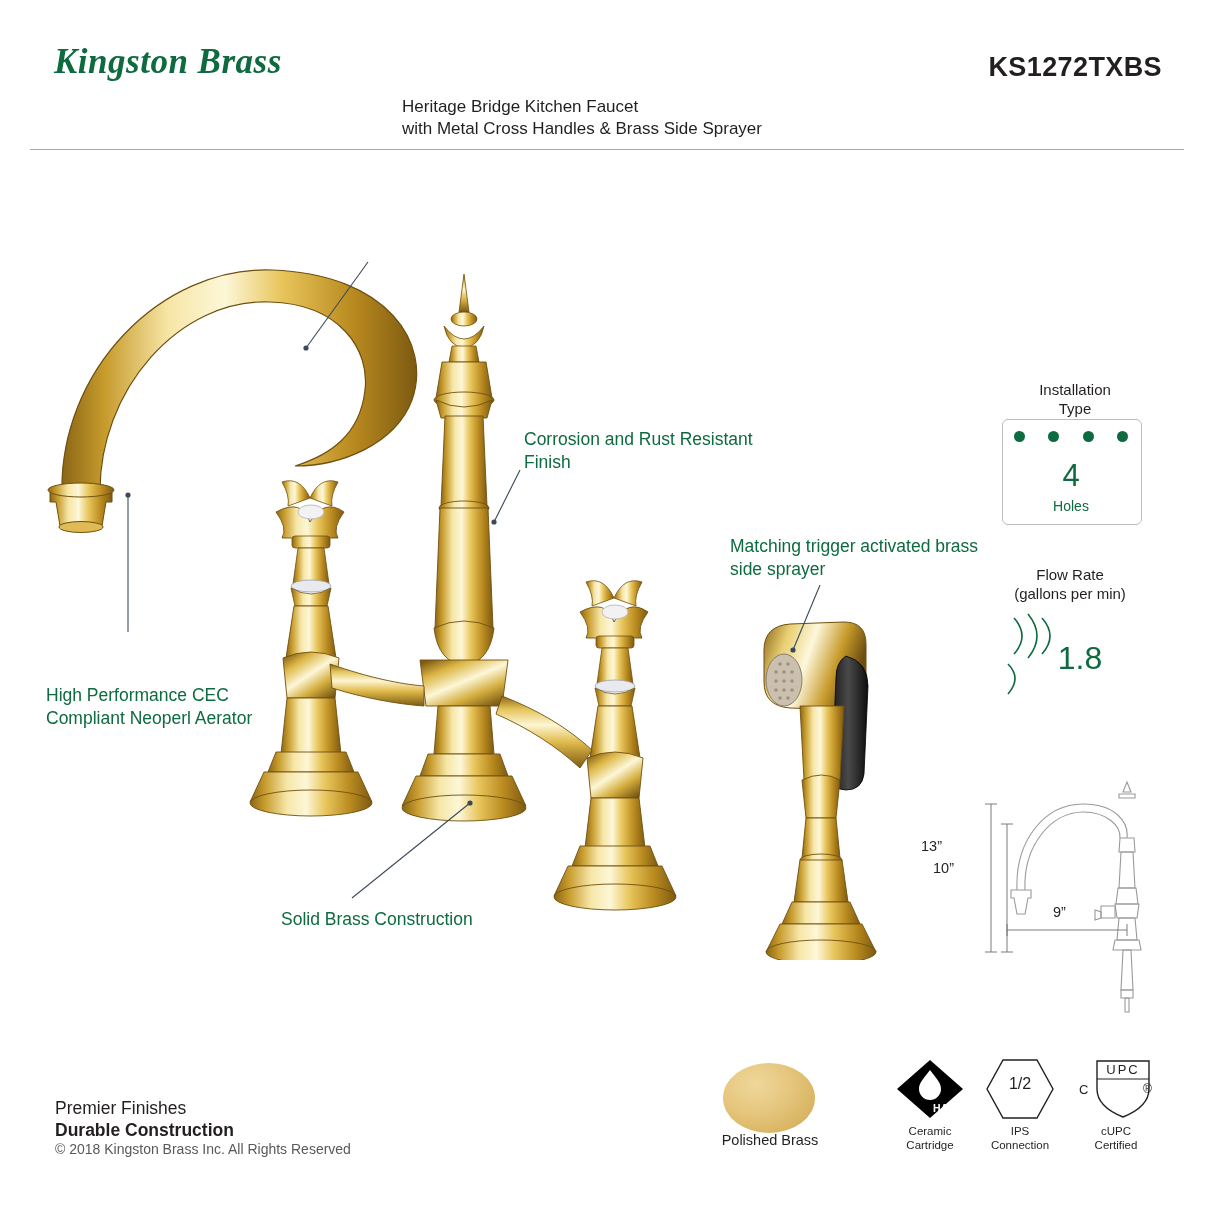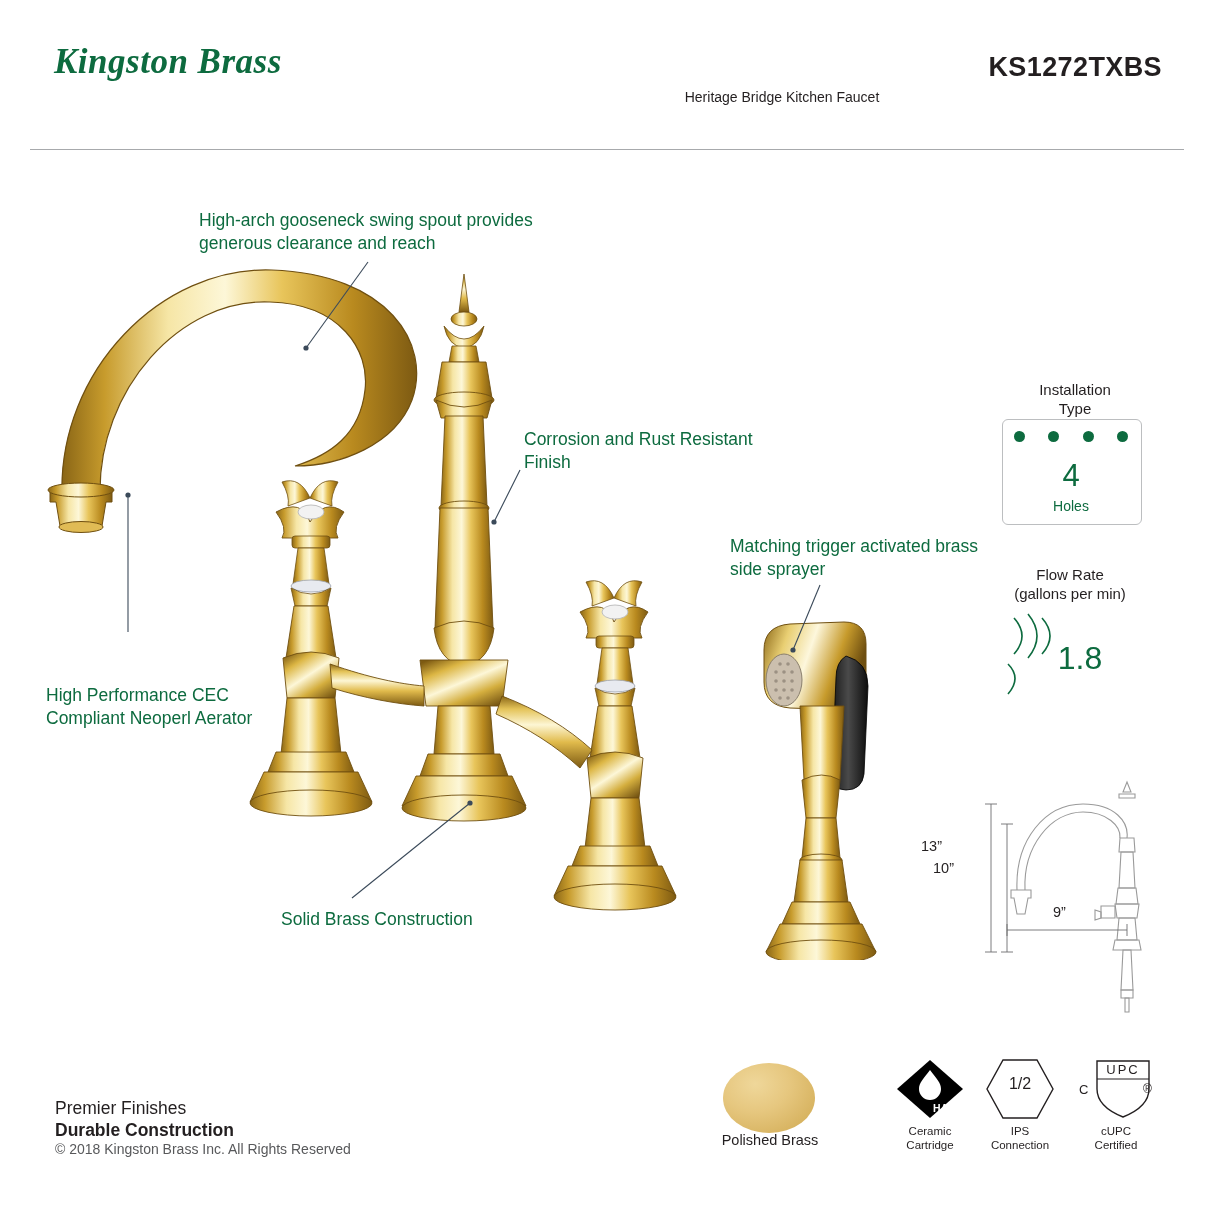--- a/index.html
+++ b/index.html
@@ -71,24 +71,24 @@
     font-size: 27px;
     font-weight: bold;
     letter-spacing: 0.4px;
     text-align: right;
     color: #231f20;
     white-space: nowrap;
   }
   .product-title {
     position: absolute;
     right: 52px;
-    top: 88px;
+    top: 96px;
     width: 760px;
-    text-align: center;
-    font-size: 14px;
+    text-align: left;
+    font-size: 17px;
     line-height: 1.32;
     color: #231f20;
   }
 
   
   .callout {
     position: absolute;
     color: #0d6b3f;
     font-size: 17.5px;
     line-height: 1.33;
@@ -279,20 +279,21 @@
 
 <div class="page">
 
   <div class="header">
     <div class="brand">
       <div class="brand-name">Kingston Brass</div>
     </div>
     <div class="model">KS1272TXBS</div>
     <div class="product-title">
       <div>Heritage Bridge Kitchen Faucet</div>
+      <div>with Metal Cross Handles &amp; Brass Side Sprayer</div>
     </div>
     <div class="header-rule"></div>
   </div>
 
   <div class="art">
     <svg width="940" height="720" viewBox="0 0 940 720" xmlns="http://www.w3.org/2000/svg">
       <defs>
         <linearGradient id="brassH" x1="0" y1="0" x2="1" y2="0">
           <stop offset="0%" stop-color="#8a6616"></stop>
           <stop offset="12%" stop-color="#c79b2c"></stop>
@@ -442,21 +443,20 @@
         <path d="M766 578 h30 l4 40 h-38 Z" fill="url(#brassH)" stroke="#6f4f10" stroke-width="0.9"></path>
         <ellipse cx="781" cy="620" rx="21" ry="6" fill="url(#brassH)" stroke="#6f4f10" stroke-width="0.9"></ellipse>
         <path d="M760 620 h42 l6 42 h-54 Z" fill="url(#brassH)" stroke="#6f4f10" stroke-width="0.9"></path>
         <path d="M752 662 h58 l10 22 h-78 Z" fill="url(#brassH)" stroke="#6f4f10" stroke-width="0.9"></path>
         <path d="M740 684 h82 l14 28 h-110 Z" fill="url(#brassH)" stroke="#6f4f10" stroke-width="0.9"></path>
         <ellipse cx="781" cy="712" rx="55" ry="12" fill="url(#brassH)" stroke="#6f4f10" stroke-width="0.9"></ellipse>
       </g>
     </svg>
   </div>
 
-  <div class="callout c-spout">High-arch gooseneck swing spout provides generous clearance and reach</div>
   <div class="callout c-finish">Corrosion and Rust Resistant Finish</div>
   <div class="callout c-sprayer">Matching trigger activated brass side sprayer</div>
   <div class="callout c-aerator">High Performance CEC Compliant Neoperl Aerator</div>
   <div class="callout c-brass">Solid Brass Construction</div>
 
   <svg class="page" style="position:absolute;left:0;top:0;pointer-events:none" width="1214" height="1214">
 
     <line x1="368" y1="262" x2="306" y2="348" stroke="#3b4a5a" stroke-width="1.1"></line>
     <circle cx="306" cy="348" r="2.6" fill="#3b4a5a"></circle>
 

